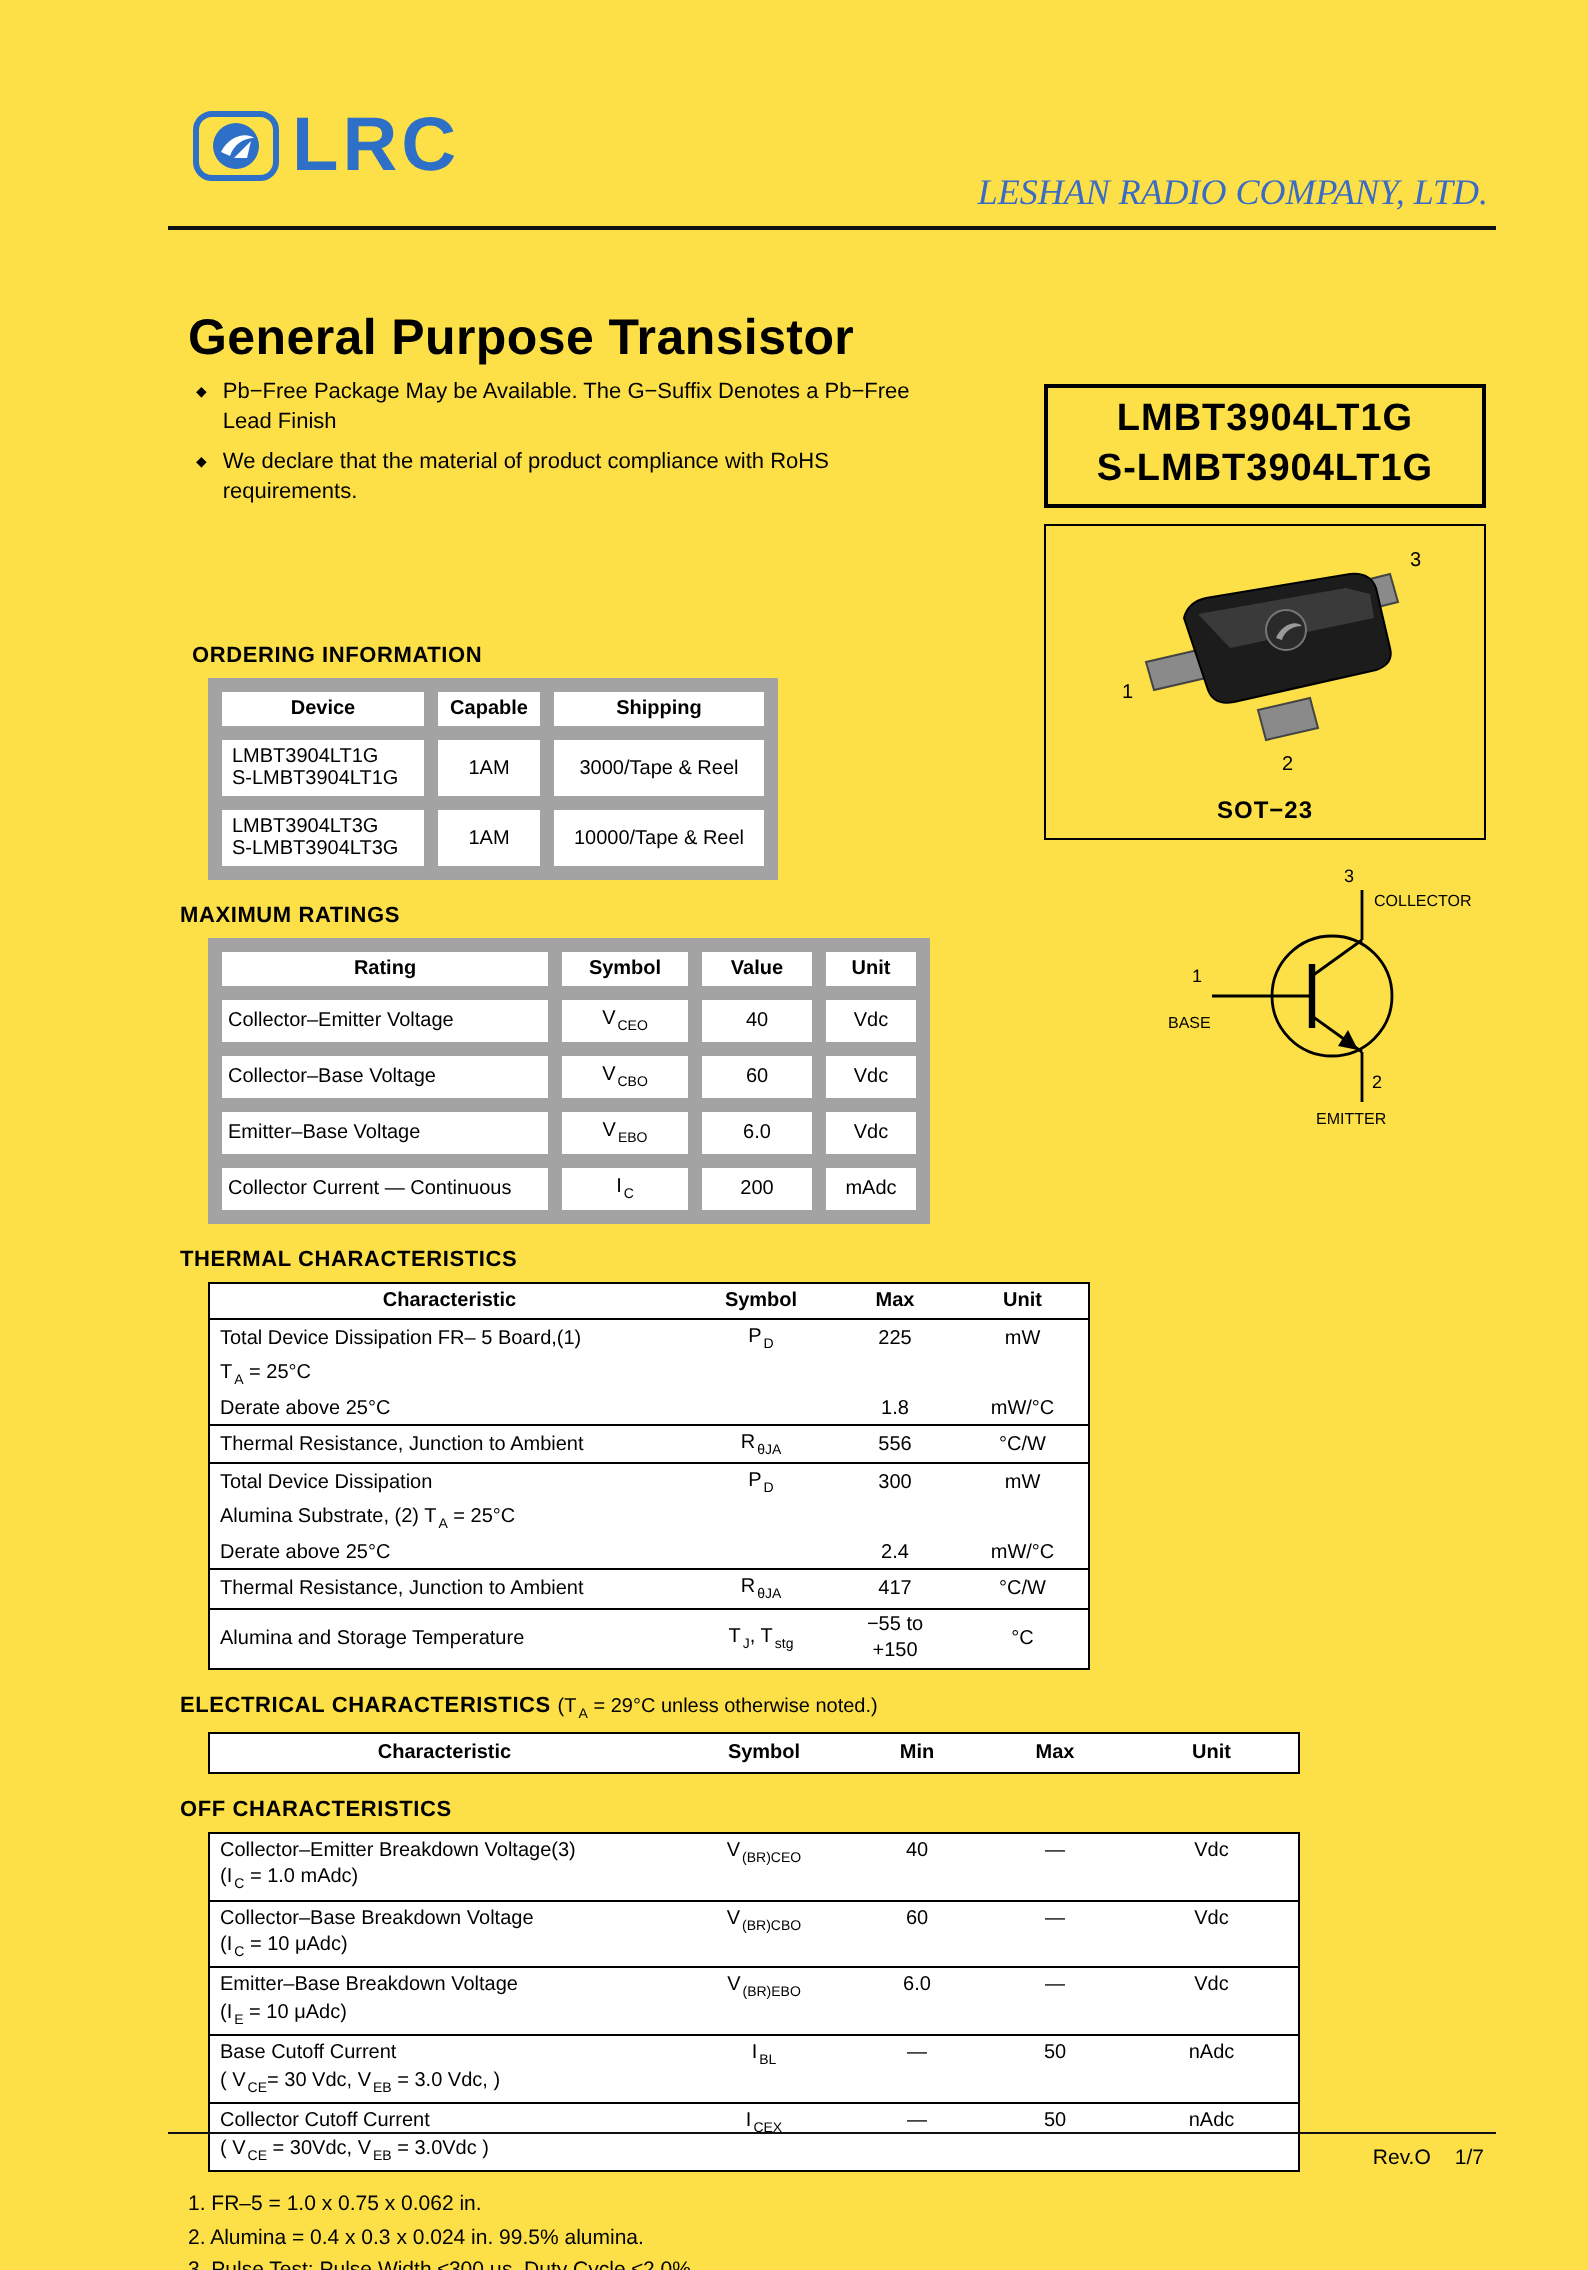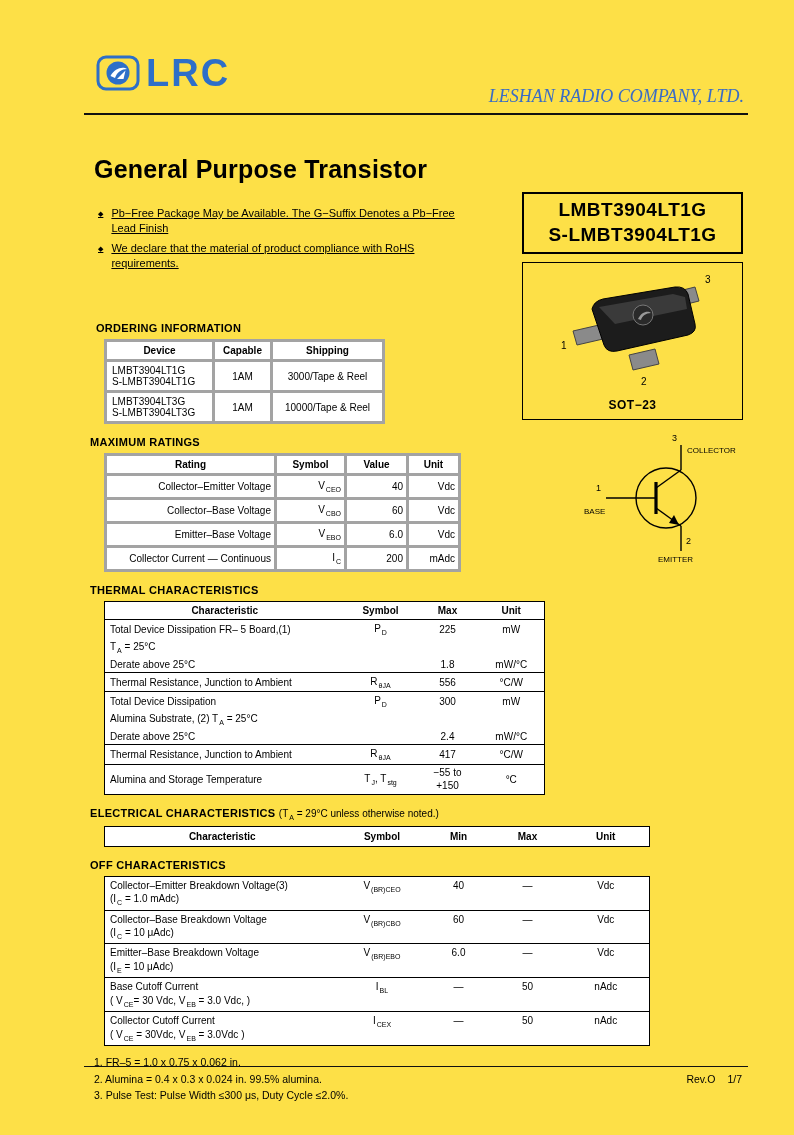--- a/index.html
+++ b/index.html
@@ -12,21 +12,21 @@
   .logo-text { font-size:38px; font-weight:bold; color:#2e6fc8; letter-spacing:2px; line-height:1; }
   .company { position:absolute; right:50px; top:86px; font-family:"Liberation Serif","DejaVu Serif",serif; font-style:italic; font-size:18px; color:#3a6cc5; }
   .rule-top { position:absolute; left:84px; right:46px; top:113px; border-top:2px solid #111; }
   .rule-bottom { position:absolute; left:84px; right:46px; top:1066px; border-top:1.5px solid #111; }
   .rev { position:absolute; right:52px; top:1073px; font-size:10.5px;margin-left:16px; }
   .rev-page { margin-left:12px; }
 
   .title { position:absolute; left:94px; top:155px; font-size:25px; font-weight:bold; letter-spacing:0.2px; }
 
   
-  .bullets { position:absolute; left:98px; top:206px; width:366px;text-decoration:underline; }
+  .bullets { position:absolute; left:98px; top:189px; width:366px; }
   .bullet { display:flex; gap:8px; margin-bottom:5px; }
   .marker { font-size:7px; line-height:1; margin-top:4px; flex:0 0 auto; }
   .btext { font-size:11px; line-height:1.35; }
 
   
   .part-box { position:absolute; left:522px; top:192px; width:221px; border:2px solid #000; text-align:center; font-weight:bold; font-size:19px; line-height:1.32; padding:3px 0 5px; letter-spacing:0.5px; }
   .pkg-box { position:absolute; left:522px; top:262px; width:221px; height:158px; border:1.5px solid #000; }
   .pkg-svg { position:absolute; left:14px; top:6px; }
   .pkg-name { position:absolute; left:0; right:0; bottom:7px; text-align:center; font-size:12px; font-weight:bold; letter-spacing:0.5px; }
   .sym-svg { position:absolute; left:578px; top:430px; }
@@ -38,23 +38,23 @@
   .sec-heading.indent { margin-left:6px; }
   .note { font-weight:normal; font-size:10px; letter-spacing:0; }
 
   table.tbl { border-collapse:collapse; table-layout:fixed; margin-left:14px; background:#fff; }
   .tbl th, .tbl td { font-size:10px; }
   .tbl th { font-weight:bold; text-align:center; padding:3px 4px; }
   .tc { text-align:center; }
   .tl { text-align:left; padding-left:6px; }
   sub.s { font-size:7px; margin-left:1px; }
 
-  .grid th, .grid td { border:3px solid #a3a3a3; }
+  .grid th, .grid td { border:7px solid #a3a3a3; }
   .ordering td { padding:3px 5px; }
-  .ratings td { padding:4px 3px;text-align:right; }
+  .ratings td { padding:4px 3px; }
 
   .thermal, .elec, .off { border:1.5px solid #000; }
   .thermal td { padding:1.5px 5px; line-height:1.3; }
   .thermal thead th { border-bottom:1px solid #000; }
   tr.bb td { border-bottom:1px solid #000; }
   .off td { padding:2px 5px; vertical-align:top; line-height:1.35; }
   .elec th { padding:4px 4px; }
 
   .footnotes { margin:8px 0 0 4px; font-size:10.5px; line-height:1.55; }
 </style>

